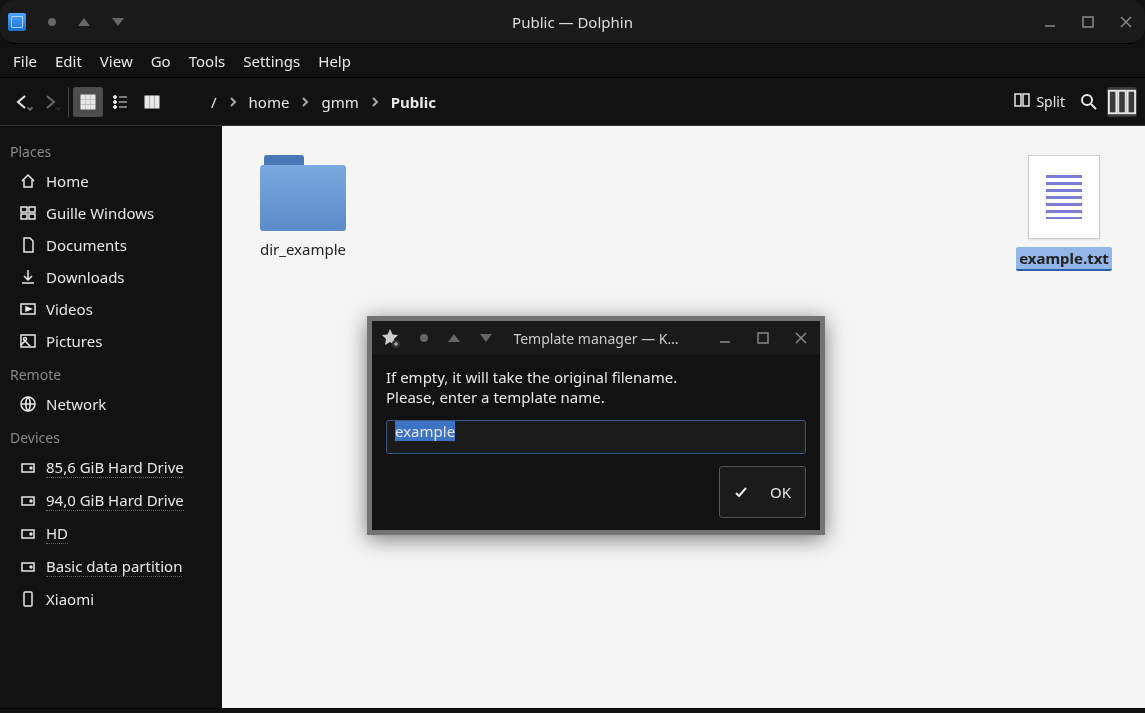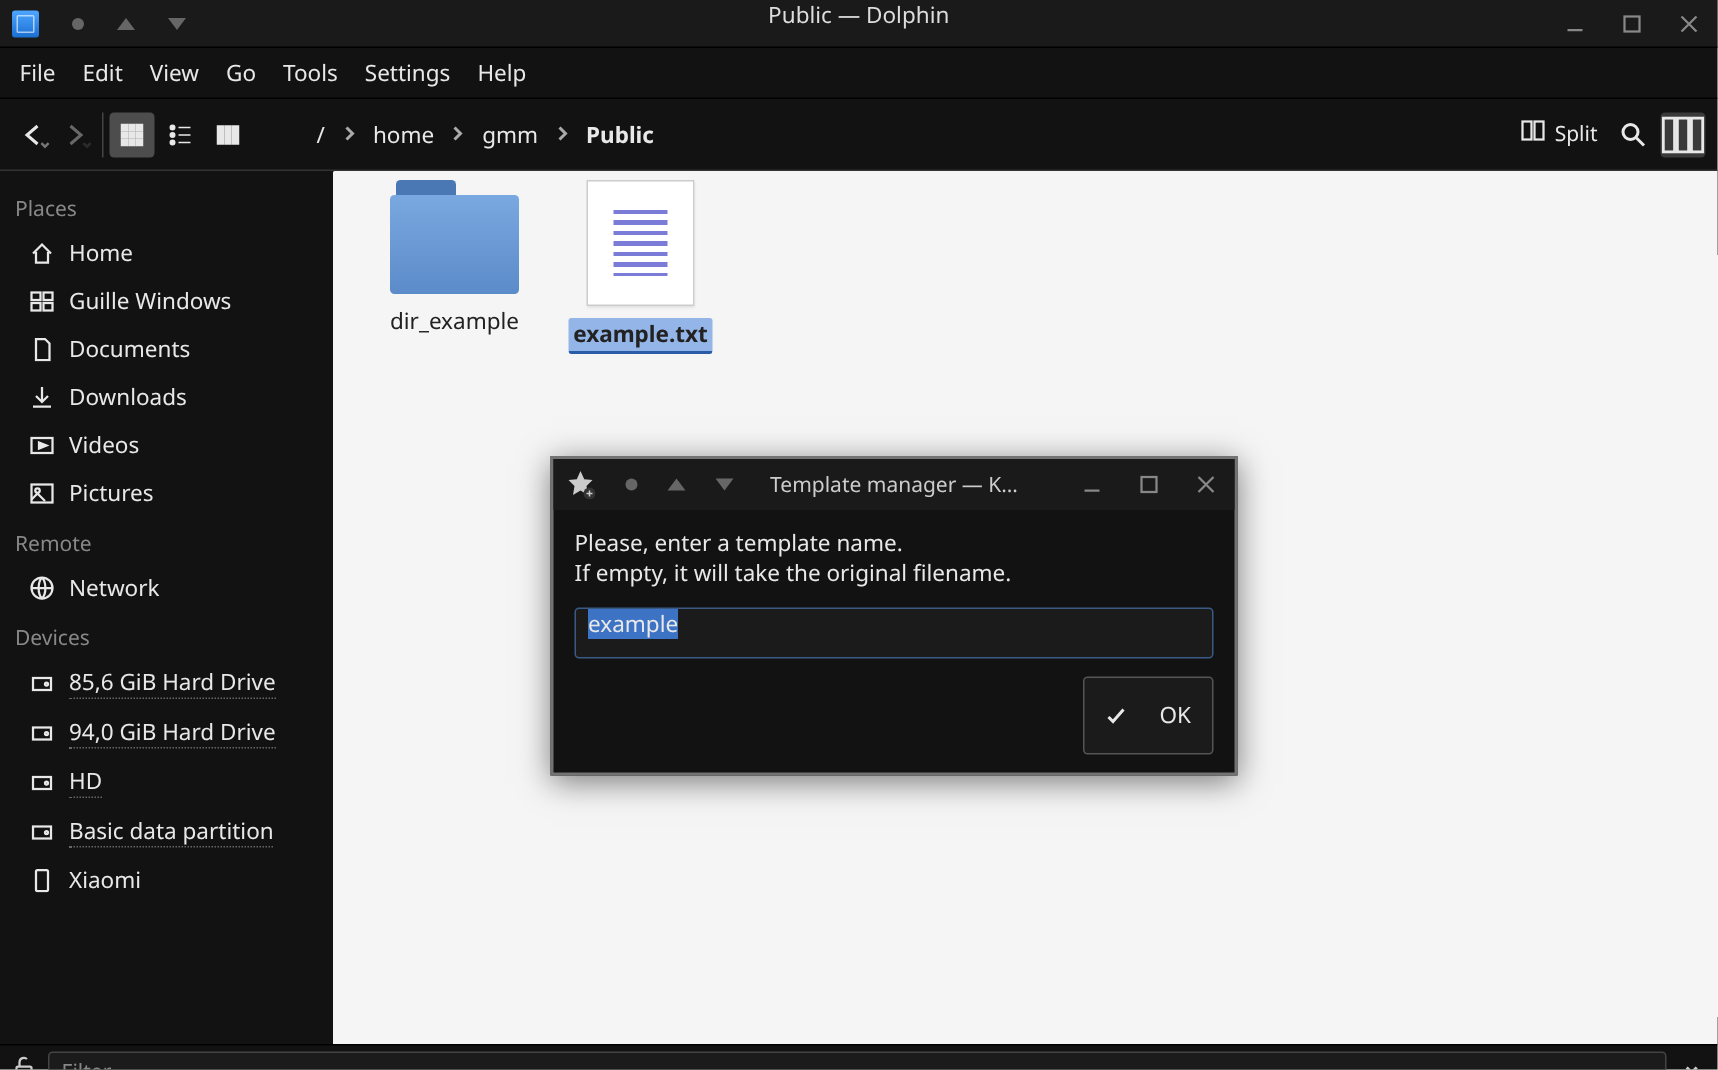--- a/index.html
+++ b/index.html
@@ -1,17 +1,17 @@
 <!DOCTYPE html>
 <html><head>
 <meta charset="utf-8">
 <style>
 * { margin:0; padding:0; box-sizing:border-box; font-family:"Noto Sans",Arial,sans-serif; }
 body { width:1145px; height:713px; background:#121212; color:#e8e8e8; overflow:hidden; font-size:14px; }
-.titlebar { height:32px; background:#1a1a1a; display:flex; position:relative; border-bottom:1px solid #000; }
+.titlebar { height:44px; background:#1a1a1a; display:flex; align-items:center; position:relative; border-bottom:1px solid #000;border-radius:15px; }
 .tb-left { display:flex; align-items:center; gap:22px; padding-left:8px; }
 .app-icon { width:18px; height:18px; background:linear-gradient(180deg,#4da6ff,#1a6fd1); border-radius:2px; position:relative; }
 .app-icon::after{content:"";position:absolute;inset:3px;border:1.5px solid rgba(255,255,255,.6);border-radius:1px;}
 .tb-dot { width:8px; height:8px; background:#666; border-radius:50%; }
 .tb-tri-up { width:0;height:0;border-left:6px solid transparent;border-right:6px solid transparent;border-bottom:8px solid #666; }
 .tb-tri-down { width:0;height:0;border-left:6px solid transparent;border-right:6px solid transparent;border-top:8px solid #666; }
 .tb-title { position:absolute; left:50%; transform:translateX(-50%); font-size:15px; color:#ddd; }
 .tb-ctrls { position:absolute; right:0; display:flex; }
 .tb-btn { width:38px; height:32px; display:flex; align-items:center; justify-content:center; color:#888; }
 .tb-btn svg{width:14px;height:14px;stroke:#888;stroke-width:1.5;fill:none;}
@@ -34,31 +34,31 @@
 .split { display:flex; align-items:center; gap:6px; padding:0 6px; }
 .small-ico svg{width:16px;height:16px;stroke:#e8e8e8;fill:none;stroke-width:1.5;}
 .panel-btn{width:30px;height:30px;display:flex;align-items:center;justify-content:center;background:#3a3a3a;border-radius:3px;}
 .body { display:flex; height:582px; }
 .sidebar { width:222px; padding:8px 0; overflow:hidden; }
 .sec-h { color:#888; font-size:14px; padding:8px 10px 4px; }
 .place { display:flex; align-items:center; gap:10px; padding:6px 10px 6px 20px; font-size:15px; }
 .place svg{width:16px;height:16px;stroke:#e8e8e8;fill:none;stroke-width:1.5;flex-shrink:0;}
 .place .ud{border-bottom:1px dotted #666;}
 .files { flex:1; background:#f5f5f5; color:#222; position:relative; border-top-left-radius:1px; }
-.file-grid{display:flex;gap:34px;padding:6px 36px;}
+.file-grid{display:flex;gap:34px;padding:29px 36px;justify-content:space-between;}
 .file{display:flex;flex-direction:column;align-items:center;gap:8px;width:90px;}
 .folder-ico{width:86px;height:76px;position:relative;}
 .folder-tab{position:absolute;top:0;left:4px;width:40px;height:16px;background:#4a78b5;border-radius:3px 3px 0 0;}
 .folder-body{position:absolute;top:10px;left:0;width:86px;height:66px;background:linear-gradient(180deg,#7aa8e0,#5b8bc9);border-radius:3px;}
 .txt-ico{width:72px;height:84px;background:#fff;border:1px solid #ccc;display:flex;align-items:center;justify-content:center;box-shadow:0 1px 2px rgba(0,0,0,.1);}
 .txt-lines{width:36px;height:44px;background:repeating-linear-gradient(180deg,#7b7bd8 0,#7b7bd8 3px,transparent 3px,transparent 7px);}
 .fname{font-size:15px;color:#222;text-align:center;}
 .fname.sel{background:#93b5e8;border-bottom:2px solid #2a5ca8;padding:1px 3px;border-radius:2px;font-weight:bold;}
 
-.dialog{position:absolute;top:190px;left:145px;width:458px;background:#121212;color:#e8e8e8;border:2px solid #737373;box-shadow:0 4px 20px rgba(0,0,0,.5);}
+.dialog{position:absolute;top:190px;left:145px;width:458px;background:#121212;color:#e8e8e8;border:5px solid #737373;box-shadow:0 4px 20px rgba(0,0,0,.5);}
 .dlg-tb{height:34px;background:#1a1a1a;display:flex;align-items:center;position:relative;}
 .dlg-left{display:flex;align-items:center;gap:20px;padding-left:8px;}
 .star-ico{width:20px;height:20px;}
 .dlg-title{position:absolute;left:50%;transform:translateX(-50%);font-size:14px;color:#ccc;white-space:nowrap;max-width:180px;overflow:hidden;text-overflow:ellipsis;}
 .dlg-ctrls{position:absolute;right:0;display:flex;}
 .dlg-ctrls .tb-btn{width:38px;height:34px;}
 .dlg-body{padding:12px 14px;}
 .dlg-body p{font-size:15px;line-height:1.35;}
 .dlg-input{width:100%;margin-top:12px;height:34px;background:#1b1b1b;border:1px solid #3a5a85;border-radius:3px;color:#e8e8e8;padding:0 8px;font-size:15px;}
 .dlg-input .selhl{background:#3d73c5;}
@@ -332,22 +332,22 @@
               </svg>
             </div>
           <div class="tb-btn">
               <svg viewBox="0 0 14 14">
                 <path d="M2 2l10 10M12 2L2 12"></path>
               </svg>
             </div>
         </div>
       </div>
       <div class="dlg-body">
+        <p>If empty, it will take the original filename.</p>
         <p>Please, enter a template name.</p>
-        <p>If empty, it will take the original filename.</p>
         <div class="dlg-input"><span class="selhl">example</span></div>
         <div class="dlg-btns">
           <div class="dlg-btn">
               <svg viewBox="0 0 14 14">
                 <path d="M2 8l3 3 7-8"></path>
               </svg>
               <span>OK</span>
             </div>
         </div>
       </div>

